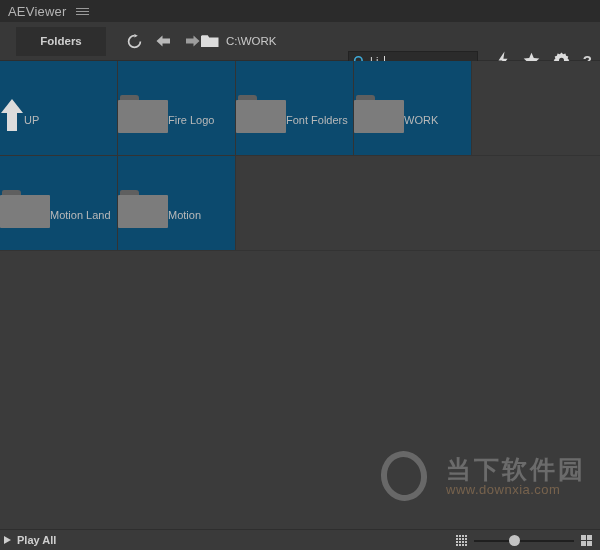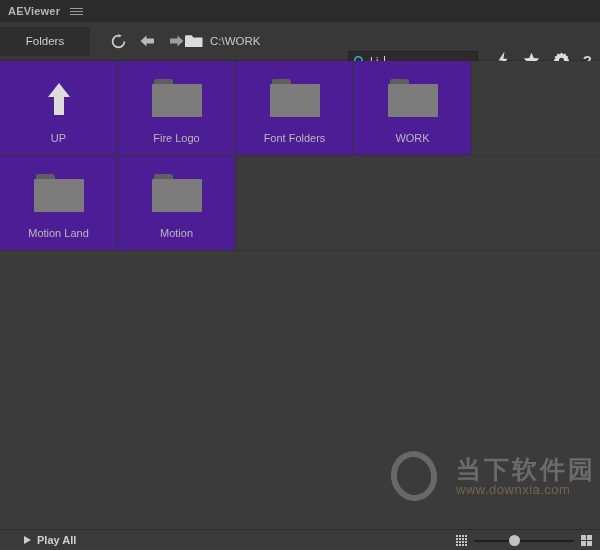--- a/index.html
+++ b/index.html
@@ -20,23 +20,22 @@
   .titlebar {
     height: 22px;
     background: #2b2b2b;
     display: flex;
     align-items: center;
     padding-left: 8px;
     gap: 10px;
   }
   .app-title {
     color: #b4b4b4;
-    font-size: 11px;
+    font-size: 13px;
     letter-spacing: .2px;
-    font-weight: bold;
   }
   .hamburger-icon {
     display: inline-flex;
     flex-direction: column;
     justify-content: center;
     gap: 2px;
     width: 13px; height: 12px;
     cursor: pointer;
   }
   .hamburger-icon i {
@@ -50,25 +49,25 @@
     display: flex;
     align-items: center;
     border-bottom: 1px solid #2e2e2e;
     position: relative;
   }
   .folders-tab {
     width: 90px; height: 29px;
     background: #2e2e2e;
     color: #cfcfcf;
     font-size: 11.5px;
-    font-weight: normal;
+    font-weight: bold;
     display: flex;
     align-items: center;
     justify-content: center;
-    margin-left: 0;
+    margin-left: 16px;
     cursor: pointer;
   }
   .nav-group {
     display: flex;
     align-items: center;
     gap: 12px;
     margin-left: 20px;
   }
   .ticon { cursor: pointer; display: inline-flex; align-items: center; justify-content: center; }
 
@@ -129,23 +128,23 @@
     overflow: hidden;
   }
   .grid-row {
     display: flex;
     border-bottom: 1px solid #333;
   }
   .tile {
     width: 118px;
     height: 94px;
     border-right: 1px solid #333;
-    background: #4c1d95;
-    display: flex;
-    flex-direction: column;
+    background: #0c4a6e;
+    display: flex;
+    flex-direction: row;
     align-items: center;
     justify-content: flex-start;
     padding-top: 14px;
     cursor: pointer;
     position: relative;
   }
   .tile-icon {
     height: 48px;
     display: flex;
     align-items: center;
@@ -178,21 +177,21 @@
     background: #7c7c7c;
     border-radius: 1px;
   }
 
   
   .uparrow { width: 24px; height: 34px; }
 
   
   .watermark {
     position: absolute;
-    right: 4px; bottom: 28px;
+    right: 14px; bottom: 28px;
     display: flex;
     align-items: center;
     gap: 19px;
     opacity: .30;
     pointer-events: none;
   }
   .wm-ring {
     width: 46px; height: 50px;
     border: 6px solid #cfcfcf;
     border-radius: 50%;
@@ -214,21 +213,21 @@
     line-height: 1;
   }
 
   
   .statusbar {
     height: 21px;
     background: #3a3a3a;
     border-top: 1px solid #2e2e2e;
     display: flex;
     align-items: center;
-    padding: 0 24px;
+    padding: 0 4px;
     position: relative;
   }
   .play-all {
     display: flex;
     align-items: center;
     gap: 6px;
     cursor: pointer;
   }
   .play-tri {
     width: 0; height: 0;

